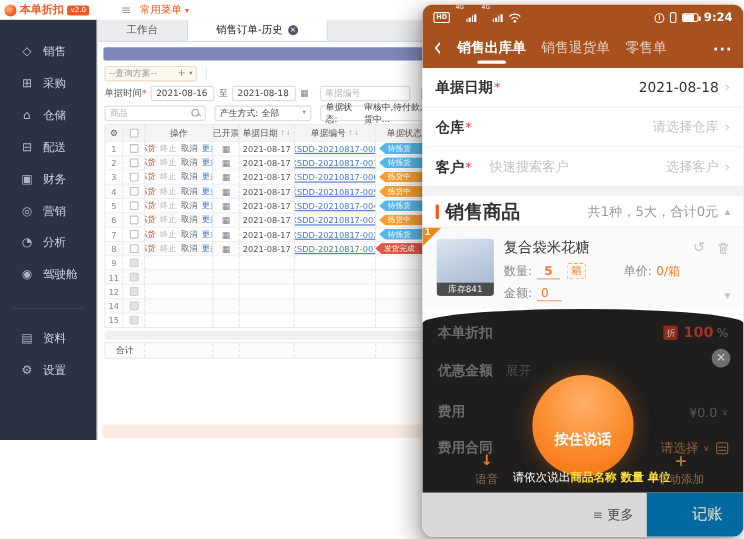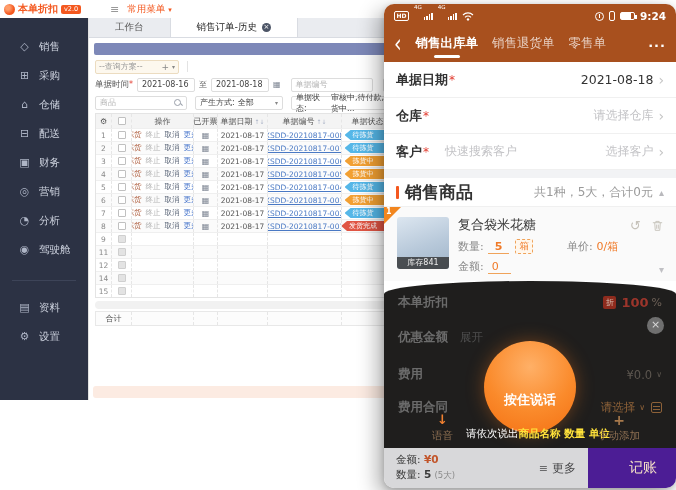--- a/index.html
+++ b/index.html
@@ -159,21 +159,21 @@
   .act-voice { left:48px; }
   .act-manual { right:36px; }
 
   .p-bottom { position:absolute; left:0; right:0; bottom:0; height:40px; background:#d8d8da; display:flex; align-items:stretch; }
   .pb-info { padding:4px 0 0 12px; font-size:10.5px; color:#3a3a3a; line-height:15px; flex:none; }
   .pb-amt { color:#c2552a; font-weight:bold; }
   .pb-qty { font-weight:bold; }
   .pb-note { font-size:8.5px; color:#8a8a8a; }
   .pb-more { margin-left:auto; align-self:center; display:flex; align-items:center; gap:4px; font-size:12px; color:#48484a; padding-right:12px; }
   .pb-more-ico { font-size:11px; color:#6a6a6c; }
-  .pb-submit { width:88px; background:#4c1d95; color:#f2ddc6; font-size:14px; display:flex; align-items:center; justify-content:center;padding-left:22px; }
+  .pb-submit { width:88px; background:#0369a1; color:#f2ddc6; font-size:14px; display:flex; align-items:center; justify-content:center;padding-left:22px; }
 </style>
 </head>
 <body>
 
 <div id="desktop">
 
   <div class="topbar">
     <div class="logo">
       <span class="logo-mark"></span>
       <span class="logo-text">本单折扣</span>
@@ -727,23 +727,19 @@
       <span class="s-arrow">↓</span>
       <span class="s-txt">语音</span>
     </div>
     <div class="side-act act-manual">
       <span class="s-plus">+</span>
       <span class="s-txt">手动添加</span>
     </div>
   </div>
 
   <div class="p-bottom">
-    <div class="pb-info">
-      <div><span>金额:</span> <span class="pb-amt">¥0</span></div>
-      <div><span>数量:</span> <span class="pb-qty">5</span> <span class="pb-note">(5大)</span></div>
-    </div>
     <div class="pb-more">
       <span class="pb-more-ico">≡</span>
       <span>更多</span>
     </div>
     <div class="pb-submit">记账</div>
   </div>
 </div>
 
 </body></html>

